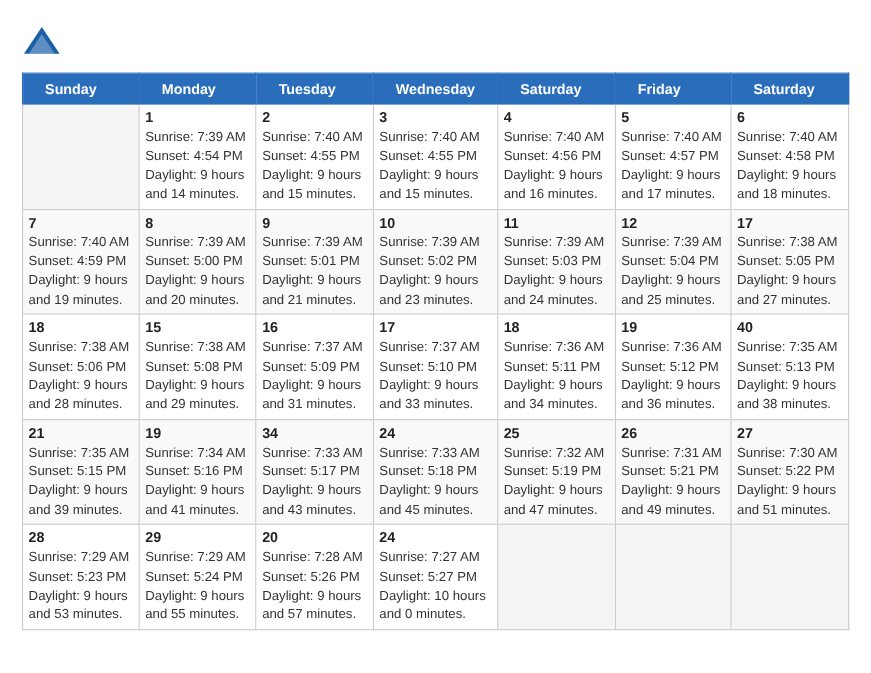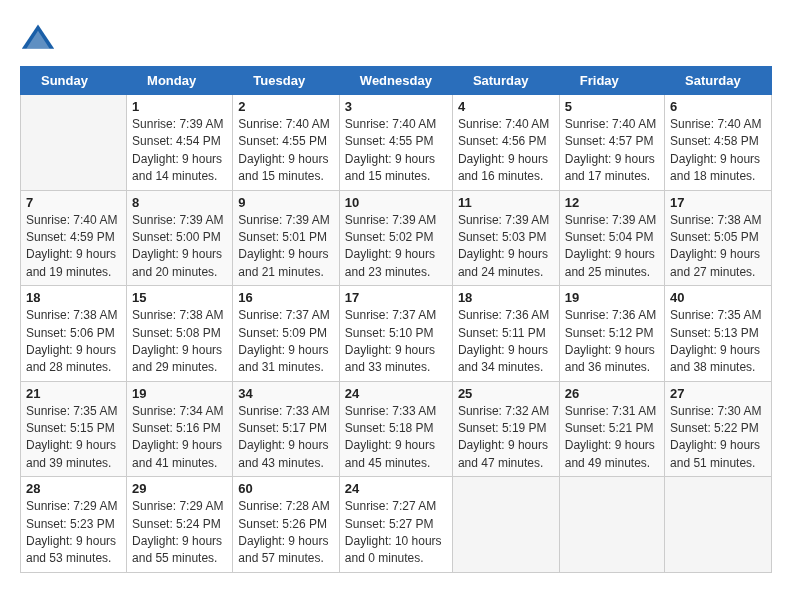--- a/index.html
+++ b/index.html
@@ -238,21 +238,21 @@
       <tr>
         <td>
           <span class="day-number">28</span>
           <div class="day-info">Sunrise: 7:29 AM<br>Sunset: 5:23 PM<br>Daylight: 9 hours<br>and 53 minutes.</div>
         </td>
         <td>
           <span class="day-number">29</span>
           <div class="day-info">Sunrise: 7:29 AM<br>Sunset: 5:24 PM<br>Daylight: 9 hours<br>and 55 minutes.</div>
         </td>
         <td>
-          <span class="day-number">60</span>
+          <span class="day-number">20</span>
           <div class="day-info">Sunrise: 7:28 AM<br>Sunset: 5:26 PM<br>Daylight: 9 hours<br>and 57 minutes.</div>
         </td>
         <td>
           <span class="day-number">24</span>
           <div class="day-info">Sunrise: 7:27 AM<br>Sunset: 5:27 PM<br>Daylight: 10 hours<br>and 0 minutes.</div>
         </td>
         <td class="empty-cell"></td>
         <td class="empty-cell"></td>
         <td class="empty-cell"></td>
       </tr>

